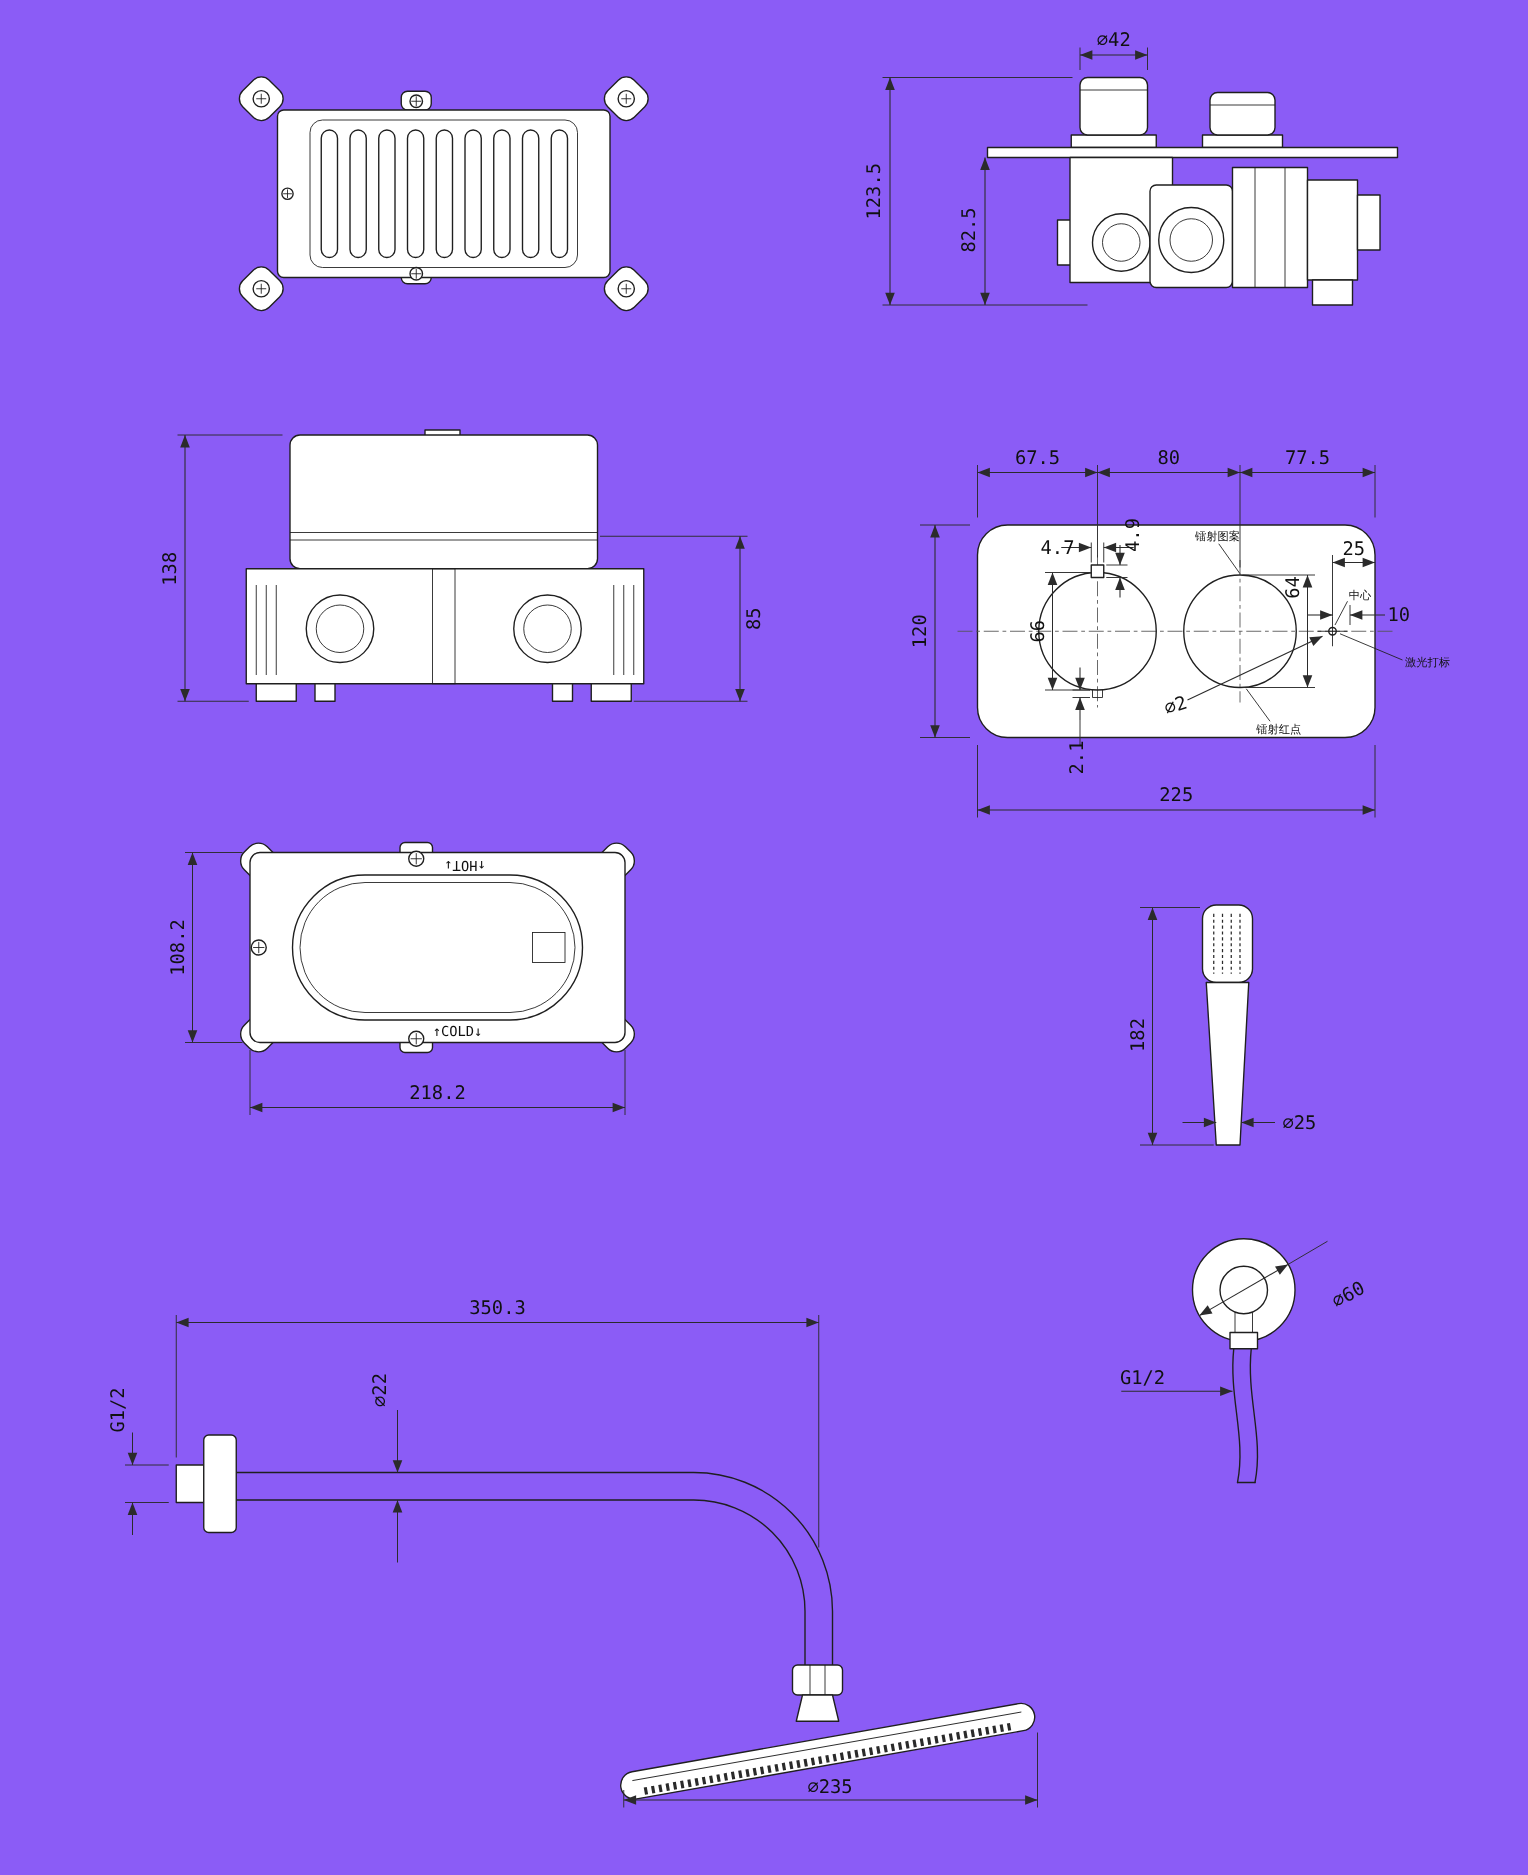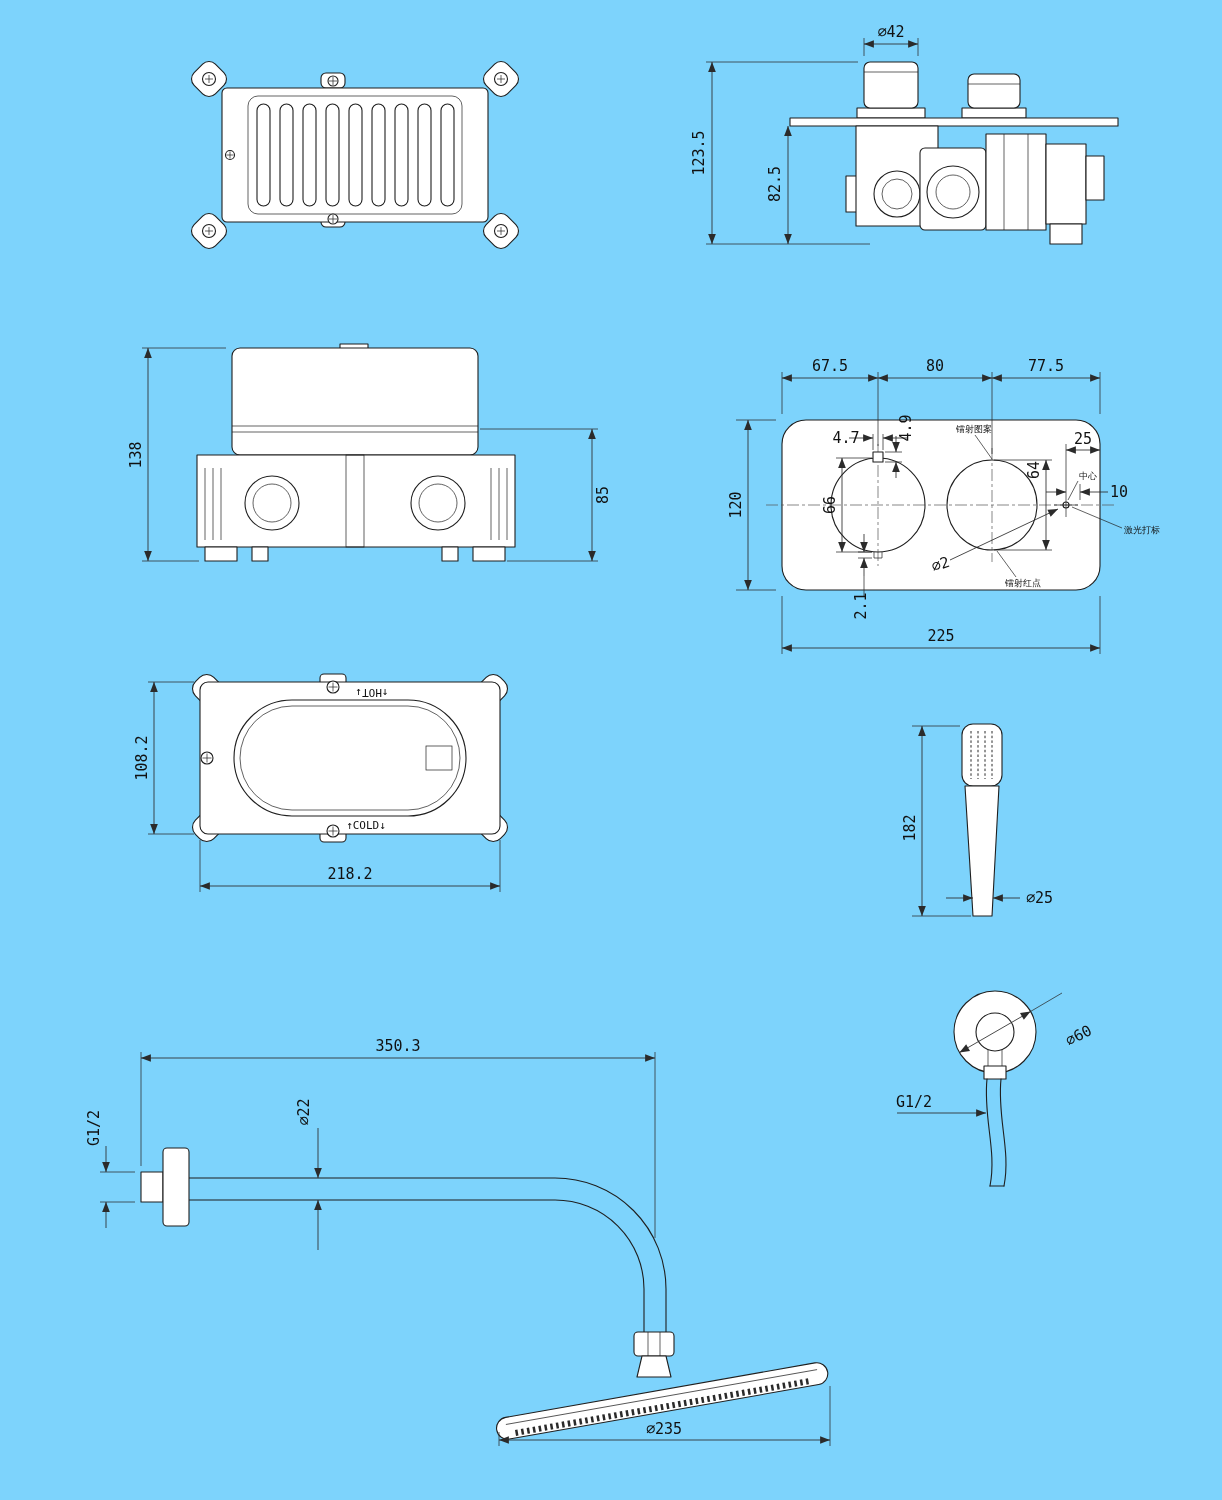--- a/index.html
+++ b/index.html
@@ -1,16 +1,16 @@
 <!DOCTYPE html>
 <html><head>
 <meta charset="utf-8">
 <style>
   html,body{margin:0;padding:0;background:#fff}
-  .canvas{position:relative;width:1222px;height:1500px;background:#7dd3fc;overflow:hidden;
+  .canvas{position:relative;width:1222px;height:1500px;background:#8b5cf6;overflow:hidden;
           font-family:"DejaVu Sans",sans-serif}
   svg{position:absolute;left:0;top:0}
   .lnw{fill:#fff;stroke:#1f1f1f;stroke-width:1.1;stroke-linejoin:round}
   .ln{fill:none;stroke:#1f1f1f;stroke-width:1.1;stroke-linejoin:round;stroke-linecap:round}
   .thin{fill:none;stroke:#1f1f1f;stroke-width:.7}
   .ext{fill:none;stroke:#2b2b2b;stroke-width:.75}
   .dim{fill:none;stroke:#2b2b2b;stroke-width:.85;marker-start:url(#arr);marker-end:url(#arr)}
   .dime{fill:none;stroke:#2b2b2b;stroke-width:.85;marker-end:url(#arr)}
   .cl{fill:none;stroke:#555;stroke-width:.7;stroke-dasharray:12 3 3 3}
   .hatchf{fill:url(#hch);stroke:#1f1f1f;stroke-width:.9}

